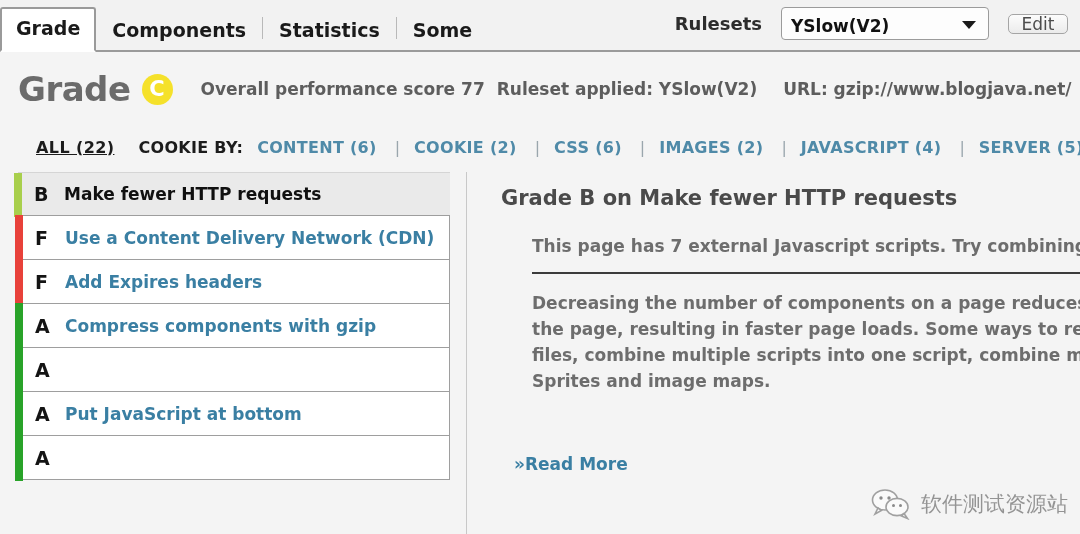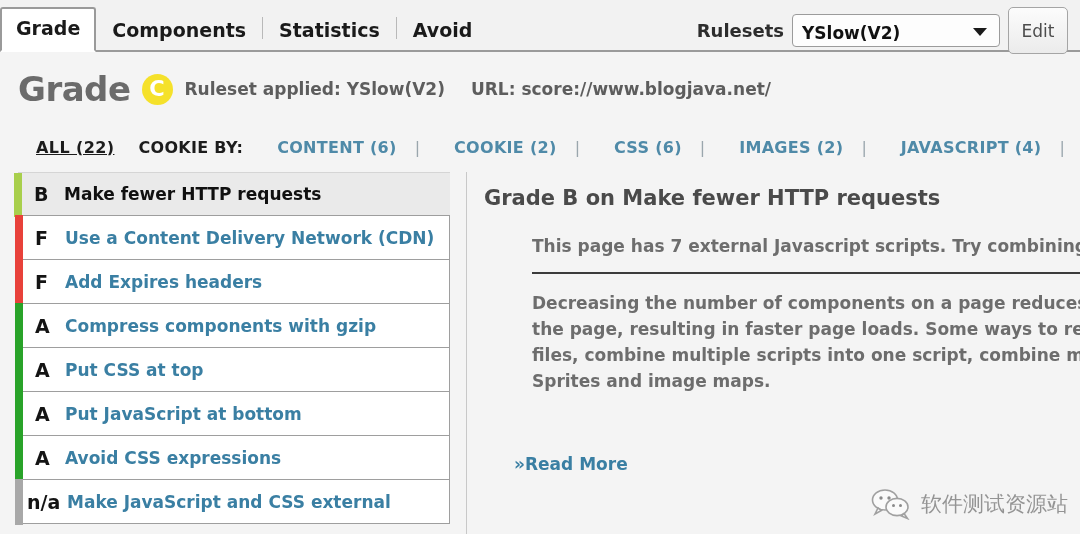--- a/index.html
+++ b/index.html
@@ -61,21 +61,21 @@
     margin-bottom: 11px;
   }
 
   
   .ruleset-wrap {
     position: absolute;
     right: 12px;
     top: 7px;
     display: flex;
     align-items: center;
-    gap: 8px;
+    gap: 19px;
   }
   .ruleset-label {
     font-size: 18px;
     font-weight: bold;
     color: #2d2d2d;
     white-space: nowrap;
   }
   .select-box {
     position: relative;
     width: 208px;
@@ -97,21 +97,21 @@
   .caret {
     position: absolute;
     right: 12px; top: 50%;
     margin-top: -3px;
     width: 0; height: 0;
     border-left: 7px solid transparent;
     border-right: 7px solid transparent;
     border-top: 8px solid #1a1a1a;
   }
   .edit-btn {
-    height: 47px;
+    height: 20px;
     min-width: 60px;
     padding: 0 12px;
     background: linear-gradient(#fcfcfc, #ebebeb);
     border: 1px solid #a5a5a5;
     border-radius: 5px;
     font-size: 17px;
     color: #4d4d4d;
     display: flex;
     align-items: center;
     justify-content: center;
@@ -175,21 +175,21 @@
     letter-spacing: 0.4px;
     cursor: default;
   }
   .filter-by {
     color: #1c1c1c;
     margin-left: 24px;
     letter-spacing: 0.3px;
   }
   .filter-link {
     color: #4f8aa8;
-    margin-left: 34px;
+    margin-left: 14px;
     letter-spacing: 0.3px;
     cursor: default;
   }
   .filter-div {
     color: #9aa6ad;
     margin-left: 18px;
     font-weight: normal;
   }
 
   
@@ -263,21 +263,21 @@
   
   .detail {
     position: absolute;
     left: 484px; top: 0;
     width: 620px;
     height: 362px;
     overflow: hidden;
   }
   .detail-title {
     position: absolute;
-    top: 14px; left: 0;
+    top: 14px; left: 17px;
     font-size: 21px;
     font-weight: bold;
     color: #4a4a4a;
     white-space: nowrap;
   }
   .detail-lead {
     position: absolute;
     top: 64px; left: 48px;
     width: 600px;
     font-size: 17px;
@@ -334,38 +334,39 @@
 
 <div id="app">
 
   <div class="tabbar">
     <div class="tabs" id="tabs-host">
         <div class="tab active">Grade</div>
         <div class="tab">Components</div>
         <div class="tab-sep"></div>
         <div class="tab">Statistics</div>
         <div class="tab-sep"></div>
-        <div class="tab">Avoid</div>
+        <div class="tab">Some</div>
       </div>
 
     <div class="ruleset-wrap">
       <span class="ruleset-label">Rulesets</span>
       <div class="select-box">
         <span class="select-value">YSlow(V2)</span>
         <span class="caret"></span>
       </div>
       <div class="edit-btn">Edit</div>
     </div>
   </div>
 
   <div class="summary">
     <span class="grade-word">Grade</span>
     <span class="grade-badge">C</span>
+    <span class="summary-item sp1">Overall performance score 77</span>
     <span class="summary-item sp2">Ruleset applied: YSlow(V2)</span>
-    <span class="summary-item sp3">URL: score://www.blogjava.net/</span>
+    <span class="summary-item sp3">URL: gzip://www.blogjava.net/</span>
   </div>
 
   <div class="filterbar">
     <span class="filter-all">ALL (22)</span>
     <span class="filter-by">COOKIE BY:</span>
     <span id="filter-links-host" style="display:flex;align-items:center;">
         <span class="filter-link">CONTENT (6)</span>
         <span class="filter-div">|</span>
         <span class="filter-link">COOKIE (2)</span>
         <span class="filter-div">|</span>
@@ -398,36 +399,29 @@
           <span class="rule-name">Add Expires headers</span>
         </div>
         <div class="rule-row">
           <span class="bar" style="background: rgb(41, 163, 41);"></span>
           <span class="rule-grade">A</span>
           <span class="rule-name">Compress components with gzip</span>
         </div>
         <div class="rule-row">
           <span class="bar" style="background: rgb(41, 163, 41);"></span>
           <span class="rule-grade">A</span>
-          <span class="rule-name">Put CSS at top</span>
         </div>
         <div class="rule-row">
           <span class="bar" style="background: rgb(41, 163, 41);"></span>
           <span class="rule-grade">A</span>
           <span class="rule-name">Put JavaScript at bottom</span>
         </div>
         <div class="rule-row">
           <span class="bar" style="background: rgb(41, 163, 41);"></span>
           <span class="rule-grade">A</span>
-          <span class="rule-name">Avoid CSS expressions</span>
-        </div>
-        <div class="rule-row">
-          <span class="bar" style="background: rgb(168, 168, 168);"></span>
-          <span class="rule-grade na">n/a</span>
-          <span class="rule-name">Make JavaScript and CSS external</span>
         </div>
       </div>
 
     <div class="vdiv"></div>
 
     <div class="detail">
       <div class="detail-title">Grade B on Make fewer HTTP requests</div>
       <div class="detail-lead">This page has 7 external Javascript scripts. Try combining</div>
       <div class="detail-rule-line"></div>
       <div class="detail-body" id="detail-body-host">

